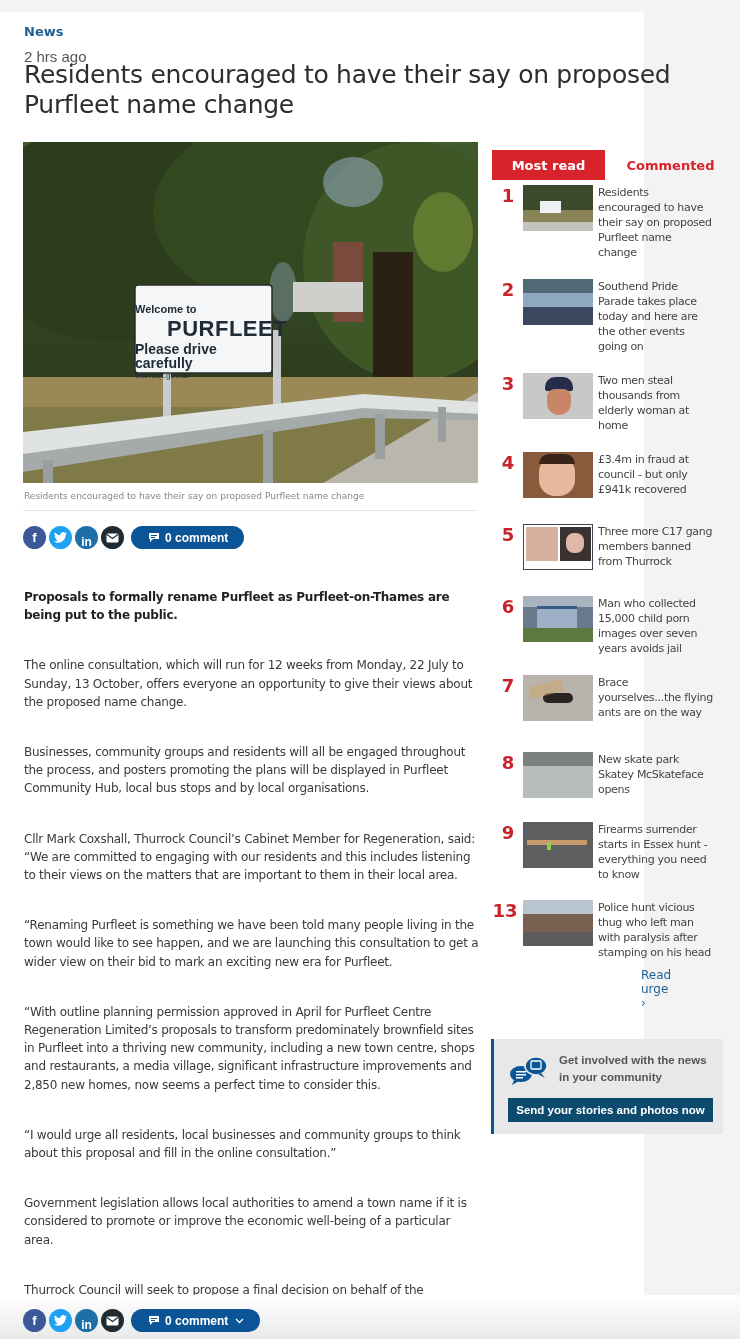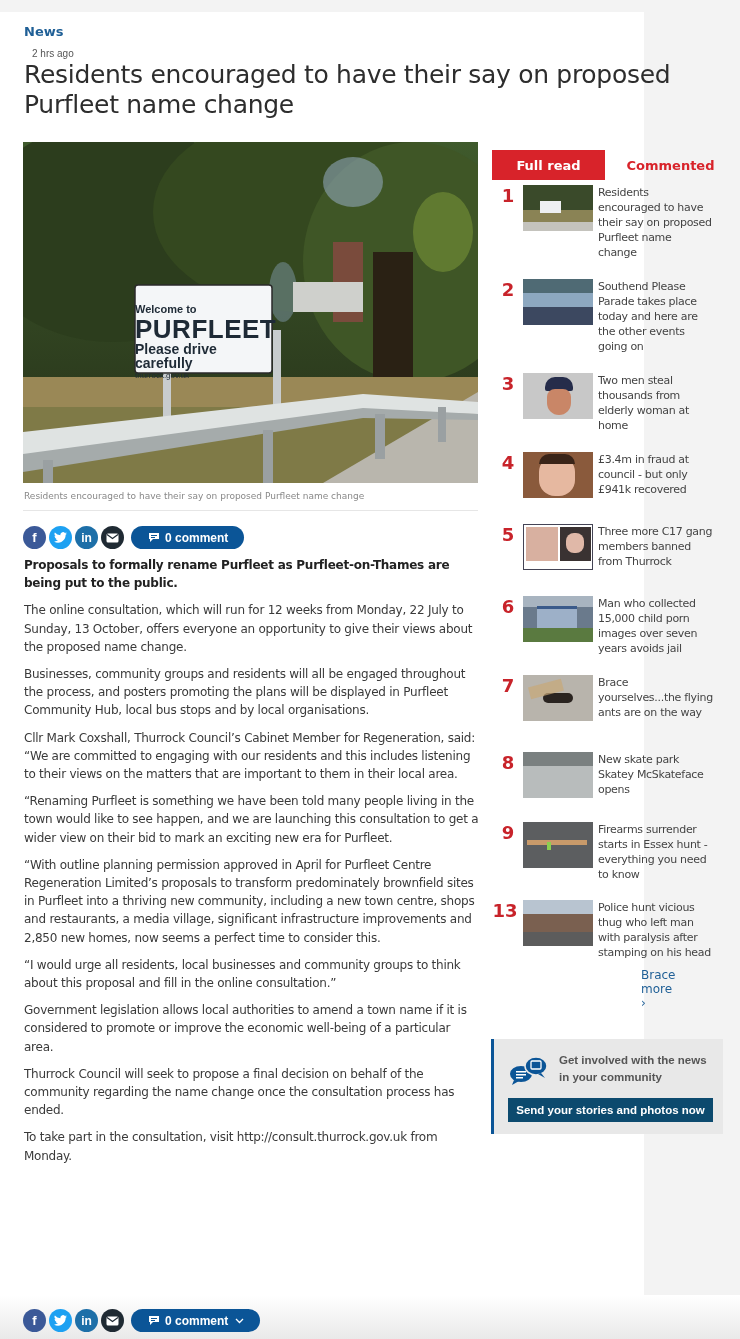--- a/index.html
+++ b/index.html
@@ -2,38 +2,38 @@
 <html><head>
 <meta charset="utf-8">
 <style>
   * { box-sizing: border-box; margin: 0; padding: 0; }
   html, body { width: 740px; height: 1339px; overflow: hidden; }
   body { background: #f3f3f3; font-family: "Liberation Sans", sans-serif; color: #333; }
   .page { position: absolute; top: 12px; left: 0; width: 644px; height: 1327px; background: #fff; }
   .bottom-fade { position: absolute; left: 0; top: 1295px; width: 740px; height: 44px; background: linear-gradient(#fff, #e9e9e9); }
 
   .category { position: absolute; left: 24px; top: 12px; font-size: 13px; font-weight: bold; color: #1f5f96; font-family: "DejaVu Sans", sans-serif; }
-  .timestamp { position: absolute; left: 24px; top: 36px; font-size: 10px; color: #555; font-family: "Liberation Sans", sans-serif; margin-left: 8px; }
+  .timestamp { position: absolute; left: 24px; top: 36px; font-size: 15px; color: #555; font-family: "Liberation Sans", sans-serif; }
   .headline { position: absolute; left: 24px; top: 48px; width: 660px; font-family: "DejaVu Sans", sans-serif; font-size: 25px; line-height: 30px; color: #2d2d2d; font-weight: normal; letter-spacing: -0.3px; }
 
   .hero { position: absolute; left: 23px; top: 130px; width: 455px; height: 341px; overflow: hidden; background: #2f3a22; }
   .caption { position: absolute; left: 24px; top: 479px; font-size: 9px; color: #888; font-family: "DejaVu Sans", sans-serif; }
   .caption-rule { position: absolute; left: 23px; top: 498px; width: 455px; height: 1px; background: #e6e6e6; }
 
   .share { position: absolute; left: 23px; display: flex; align-items: center; gap: 3px; }
   .share .circ { width: 23px; height: 23px; border-radius: 50%; display: flex; align-items: center; justify-content: center; color: #fff; font-weight: bold; font-size: 13px; font-family: "Liberation Sans", sans-serif; }
   .circ.fb { background: #3b5998; }
   .circ.tw { background: #1da1f2; }
-  .circ.li { background: #1d6fa8; font-size: 12px; }
+  .circ.li { background: #1d6fa8; font-size: 12px; align-items: flex-end; }
   .circ.em { background: #1f2a33; }
   .comment-btn { margin-left: 4px; height: 23px; border-radius: 12px; background: #0b5597; color: #fff; font-size: 12px; font-weight: bold; display: flex; align-items: center; padding: 0 16px 0 17px; gap: 5px; font-family: "Liberation Sans", sans-serif; }
   .comment-btn .chev { font-weight: normal; font-size: 10px; margin-left: 2px; }
 
   .article { position: absolute; left: 24px; width: 455px; font-family: "DejaVu Sans", sans-serif; font-size: 12px; line-height: 18.2px; color: #3a3a3a; letter-spacing: -0.25px; }
-  .article p { margin-bottom: 9px; }
+  .article p { margin-bottom: 9px; margin-top: 32px; }
   .article p.lead { font-weight: bold; color: #222; }
 
   .tabs { position: absolute; left: 492px; top: 138px; width: 228px; height: 30px; display: flex; }
   .tab { width: 113px; height: 30px; display: flex; align-items: center; justify-content: center; font-size: 13px; font-weight: bold; font-family: "DejaVu Sans", sans-serif; }
   .tab.active { background: #d8232a; color: #fff; }
   .tab.inactive { color: #d8232a; padding-left: 18px; }
 
   .mr-item { position: absolute; left: 495px; width: 230px; }
   .mr-num { position: absolute; left: 0; top: 0; width: 26px; text-align: center; font-size: 18px; font-weight: bold; color: #c8232a; font-family: "DejaVu Sans", sans-serif; }
   .mr-thumb { position: absolute; left: 28px; top: 0; width: 70px; height: 46px; overflow: hidden; }
@@ -81,21 +81,21 @@
       <rect x="112" y="143" width="137" height="88" rx="3" fill="#f4f6f8" stroke="#2a2a2a" stroke-width="1.5"></rect>
       <polygon points="0,290 340,252 455,260 455,272 340,268 0,320" fill="#dfe3e2"></polygon>
       <polygon points="0,312 340,266 455,272 455,278 340,276 0,330" fill="#a5abab"></polygon>
       <rect x="20" y="318" width="10" height="23" fill="#9aa0a2"></rect>
       <rect x="240" y="288" width="10" height="53" fill="#9aa0a2"></rect>
       <rect x="352" y="272" width="10" height="45" fill="#9aa0a2"></rect>
       <rect x="415" y="265" width="8" height="35" fill="#9aa0a2"></rect>
     </svg>
     <div style="position:absolute;left:112px;top:146px;width:137px;text-align:left;font-family:'Liberation Sans',sans-serif;color:#1e2a36;margin-top:14px;">
       <div style="font-size:11px;font-weight:bold;line-height:14px;">Welcome to</div>
-      <div style="font-size:26px;font-weight:bold;line-height:26px;letter-spacing:0.5px;">PURFLEET</div>
+      <div style="font-size:22px;font-weight:bold;line-height:26px;letter-spacing:0.5px;padding-left:32px;">PURFLEET</div>
       <div style="font-size:14px;font-weight:bold;line-height:14px;">Please drive carefully</div>
       <div style="font-size:8px;line-height:12px;">thurrock.gov.uk</div>
     </div>
   </div>
 
   <div class="caption">Residents encouraged to have their say on proposed Purfleet name change</div>
   <div class="caption-rule"></div>
 
   <div class="share" style="top:514px;">
     <span class="circ fb">
@@ -132,36 +132,36 @@
     <p>Cllr Mark Coxshall, Thurrock Council’s Cabinet Member for Regeneration, said: “We are committed to engaging with our residents and this includes listening to their views on the matters that are important to them in their local area.</p>
     <p>“Renaming Purfleet is something we have been told many people living in the town would like to see happen, and we are launching this consultation to get a wider view on their bid to mark an exciting new era for Purfleet.</p>
     <p>“With outline planning permission approved in April for Purfleet Centre Regeneration Limited’s proposals to transform predominately brownfield sites in Purfleet into a thriving new community, including a new town centre, shops and restaurants, a media village, significant infrastructure improvements and 2,850 new homes, now seems a perfect time to consider this.</p>
     <p>“I would urge all residents, local businesses and community groups to think about this proposal and fill in the online consultation.”</p>
     <p>Government legislation allows local authorities to amend a town name if it is considered to promote or improve the economic well-being of a particular area.</p>
     <p>Thurrock Council will seek to propose a final decision on behalf of the community regarding the name change once the consultation process has ended.</p>
     <p>To take part in the consultation, visit http://consult.thurrock.gov.uk from Monday.</p>
   </div>
 
   <div class="tabs">
-    <div class="tab active">Full read</div>
+    <div class="tab active">Most read</div>
     <div class="tab inactive">Commented</div>
   </div>
 
   <div class="mr-item" style="top:173px;">
     <span class="mr-num">1</span>
     <div class="mr-thumb" style="background:linear-gradient(#3a4a2a 0 55%, #8a8355 55% 80%, #c4c3bd 80%);">
       <div style="position:absolute;left:17px;top:16px;width:21px;height:12px;background:#eef0f2;"></div>
     </div>
     <span class="mr-title">Residents encouraged to have their say on proposed Purfleet name change</span>
   </div>
 
   <div class="mr-item" style="top:267px;">
     <span class="mr-num">2</span>
     <div class="mr-thumb" style="background:linear-gradient(#4f6a74 0 30%, #8da8c0 30% 60%, #3c4860 60%);"></div>
-    <span class="mr-title">Southend Please Parade takes place today and here are the other events going on</span>
+    <span class="mr-title">Southend Pride Parade takes place today and here are the other events going on</span>
   </div>
 
   <div class="mr-item" style="top:361px;">
     <span class="mr-num">3</span>
     <div class="mr-thumb" style="background:#c8c8c8;">
       <div style="position:absolute;left:22px;top:4px;width:28px;height:14px;border-radius:10px 10px 2px 2px;background:#252c4a;"></div>
       <div style="position:absolute;left:24px;top:16px;width:24px;height:26px;border-radius:8px 8px 12px 12px;background:#c98667;"></div>
     </div>
     <span class="mr-title">Two men steal thousands from elderly woman at home</span>
   </div>
@@ -216,21 +216,21 @@
     </div>
     <span class="mr-title">Firearms surrender starts in Essex hunt - everything you need to know</span>
   </div>
 
   <div class="mr-item" style="top:888px;">
     <span class="mr-num" style="left:-3px;">13</span>
     <div class="mr-thumb" style="background:linear-gradient(#b8c4d0 0 30%, #7a6050 30% 70%, #5c5c5c 70%);"></div>
     <span class="mr-title">Police hunt vicious thug who left man with paralysis after stamping on his head</span>
   </div>
 
-  <a class="read-more">Brace more ›</a>
+  <a class="read-more">Read urge ›</a>
 
   <div class="involve">
     <svg class="involve-icon" viewBox="0 0 40 30">
       <ellipse cx="13" cy="19" rx="11" ry="8" fill="#0b5597"></ellipse>
       <polygon points="6,25 4,30 11,26" fill="#0b5597"></polygon>
       <rect x="8" y="16" width="10" height="1.5" fill="#fff"></rect>
       <rect x="8" y="19" width="10" height="1.5" fill="#fff"></rect>
       <rect x="8" y="22" width="7" height="1.5" fill="#fff"></rect>
       <ellipse cx="28" cy="11" rx="11" ry="9" fill="#0b5597" stroke="#e8e8e8" stroke-width="1.5"></ellipse>
       <polygon points="33,18 37,23 30,19" fill="#0b5597"></polygon>

